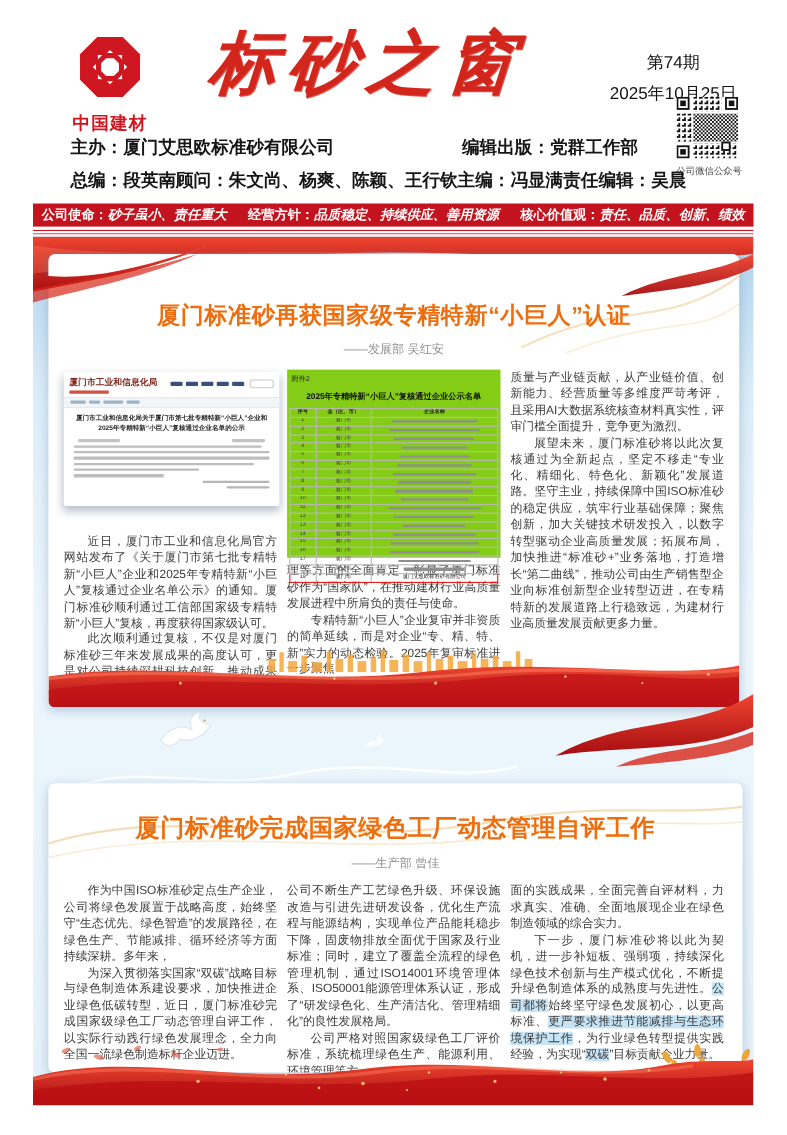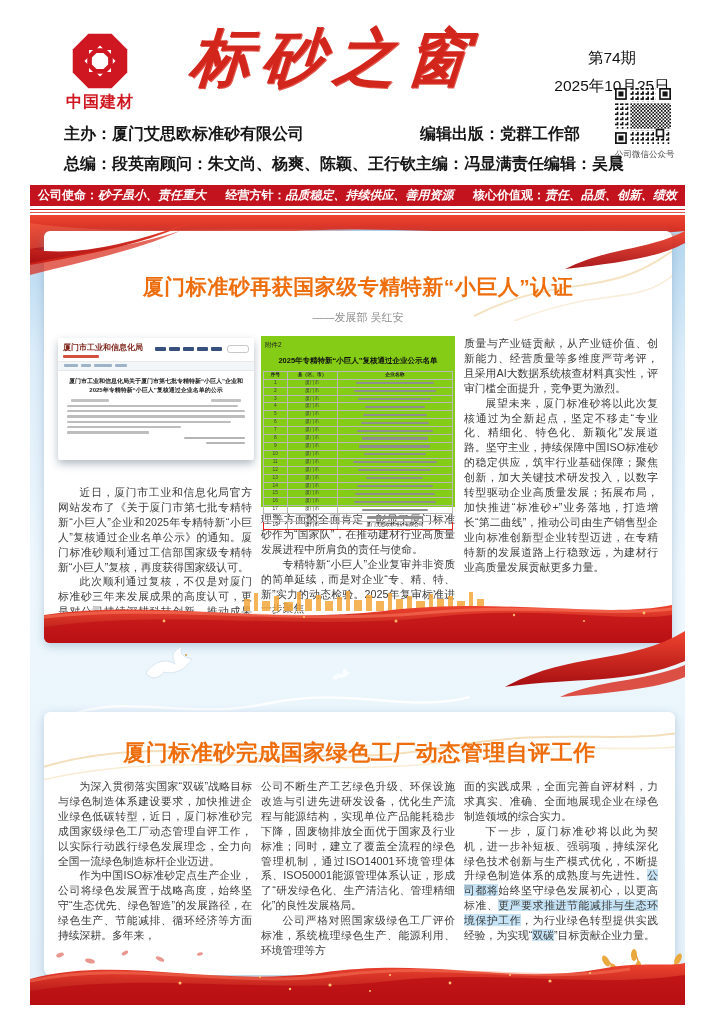--- a/index.html
+++ b/index.html
@@ -4,21 +4,21 @@
 <style>
   html,body{margin:0;padding:0;}
   body{
     width:715px;height:1032px;position:relative;background:#ffffff;
     font-family:"Liberation Sans", sans-serif;color:#222;overflow:hidden;
   }
   
   .masthead{position:absolute;left:30px;right:30px;top:0;height:182px;background:#fff;}
   .logo-block{position:absolute;left:34px;top:32px;width:72px;text-align:center;}
   .logo-block svg{display:block;margin:0 auto;}
-  .logo-text{font-size:16px;font-weight:900;color:#cf1721;letter-spacing:1px;margin-top:2px;}
+  .logo-text{font-size:16px;font-weight:900;color:#cf1721;letter-spacing:1px;margin-top:12px;}
   .paper-title{
     position:absolute;left:128px;top:18px;width:352px;text-align:center;
     font-family:"Liberation Serif", serif;font-style:italic;font-weight:900;
     font-size:62px;color:#d2261d;letter-spacing:10px;line-height:1.3;
     text-shadow:1px 1px 0 #e2584e;transform:skewX(-4deg);white-space:nowrap;
   }
   .issue-block{position:absolute;right:8px;top:44px;width:130px;text-align:center;
     font-size:15.5px;color:#111;line-height:1.8;font-weight:500;}
   .qr-block{position:absolute;right:10px;top:88px;width:60px;text-align:left;}
   .qr-caption{font-size:8.5px;color:#444;margin-top:1px;white-space:nowrap;}
@@ -471,25 +471,26 @@
     <path d="M235,0 C180,34 120,20 55,56 C120,46 180,54 235,30 Z" fill="url(#redg)"></path>
     <path d="M235,34 C190,52 150,48 110,66 C160,62 205,58 235,46 Z" fill="#d82617" opacity=".8"></path>
   </svg>
 
   <div class="card card2">
     <svg class="gold-swirl" width="631" height="70" viewBox="0 0 631 70">
       <path d="M-10,58 C120,14 250,64 410,34 C510,16 570,32 640,20" stroke="#ecca8f" stroke-width="2" fill="none" opacity=".6"></path>
       <path d="M-10,70 C140,32 280,72 430,46 C530,28 590,42 640,34" stroke="#f2dcb2" stroke-width="1.5" fill="none" opacity=".55"></path>
     </svg>
     <div class="art-title">厦门标准砂完成国家绿色工厂动态管理自评工作</div>
+    <div class="byline">——生产部 曾佳</div>
     <div class="cols">
       <div class="col">
         <div>
+            <p class="para indent"><span>作为中国ISO标准砂定点生产企业，公司将绿色发展置于战略高度，始终坚守“生态优先、绿色智造”的发展路径，在绿色生产、节能减排、循环经济等方面持续深耕。多年来，</span></p>
             <p class="para indent"><span>为深入贯彻落实国家“双碳”战略目标与绿色制造体系建设要求，加快推进企业绿色低碳转型，近日，厦门标准砂完成国家级绿色工厂动态管理自评工作，以实际行动践行绿色发展理念，全力向全国一流绿色制造标杆企业迈进。</span></p>
-            <p class="para indent"><span>作为中国ISO标准砂定点生产企业，公司将绿色发展置于战略高度，始终坚守“生态优先、绿色智造”的发展路径，在绿色生产、节能减排、循环经济等方面持续深耕。多年来，</span></p>
           </div>
       </div>
       <div class="col">
         <div>
             <p class="para"><span>公司不断生产工艺绿色升级、环保设施改造与引进先进研发设备，优化生产流程与能源结构，实现单位产品能耗稳步下降，固废物排放全面优于国家及行业标准；同时，建立了覆盖全流程的绿色管理机制，通过ISO14001环境管理体系、ISO50001能源管理体系认证，形成了“研发绿色化、生产清洁化、管理精细化”的良性发展格局。</span></p>
             <p class="para indent"><span>公司严格对照国家级绿色工厂评价标准，系统梳理绿色生产、能源利用、环境管理等方</span></p>
           </div>
       </div>
       <div class="col">
         <div>

